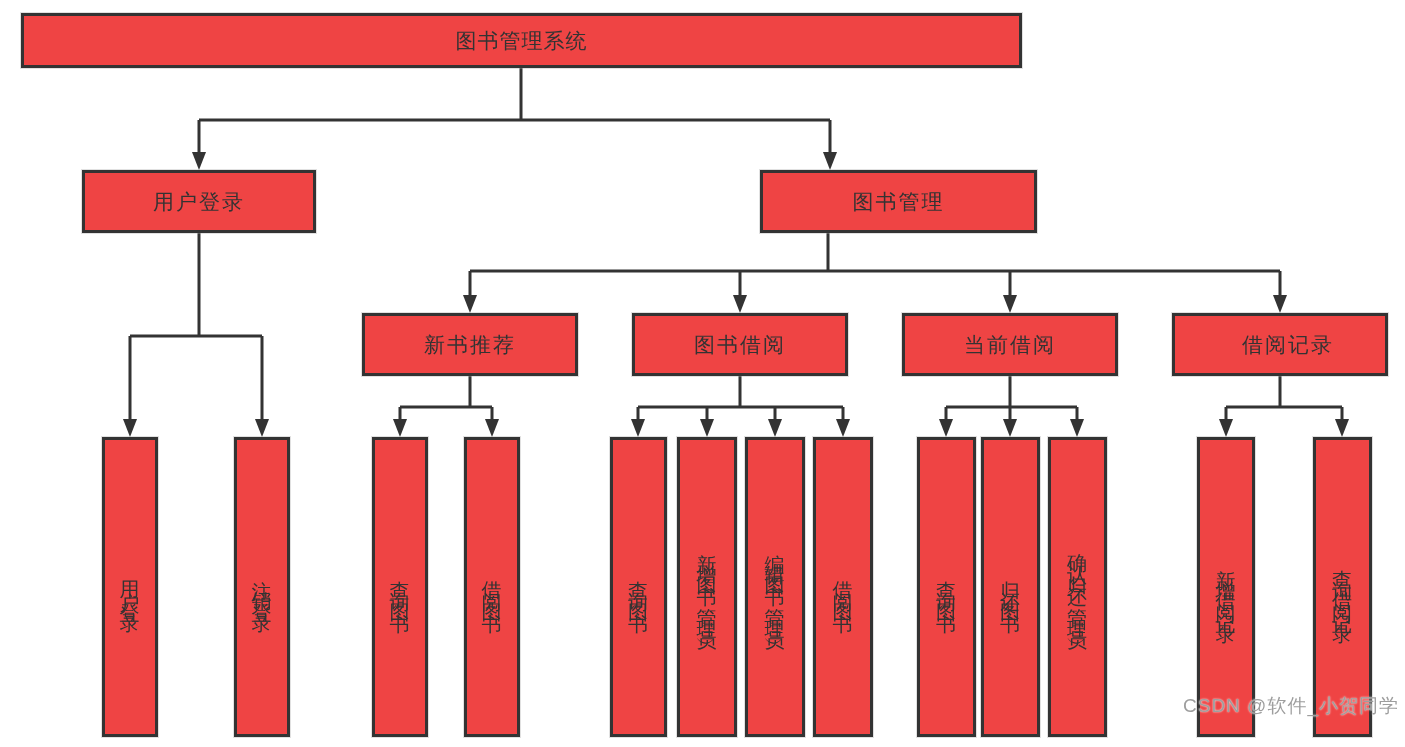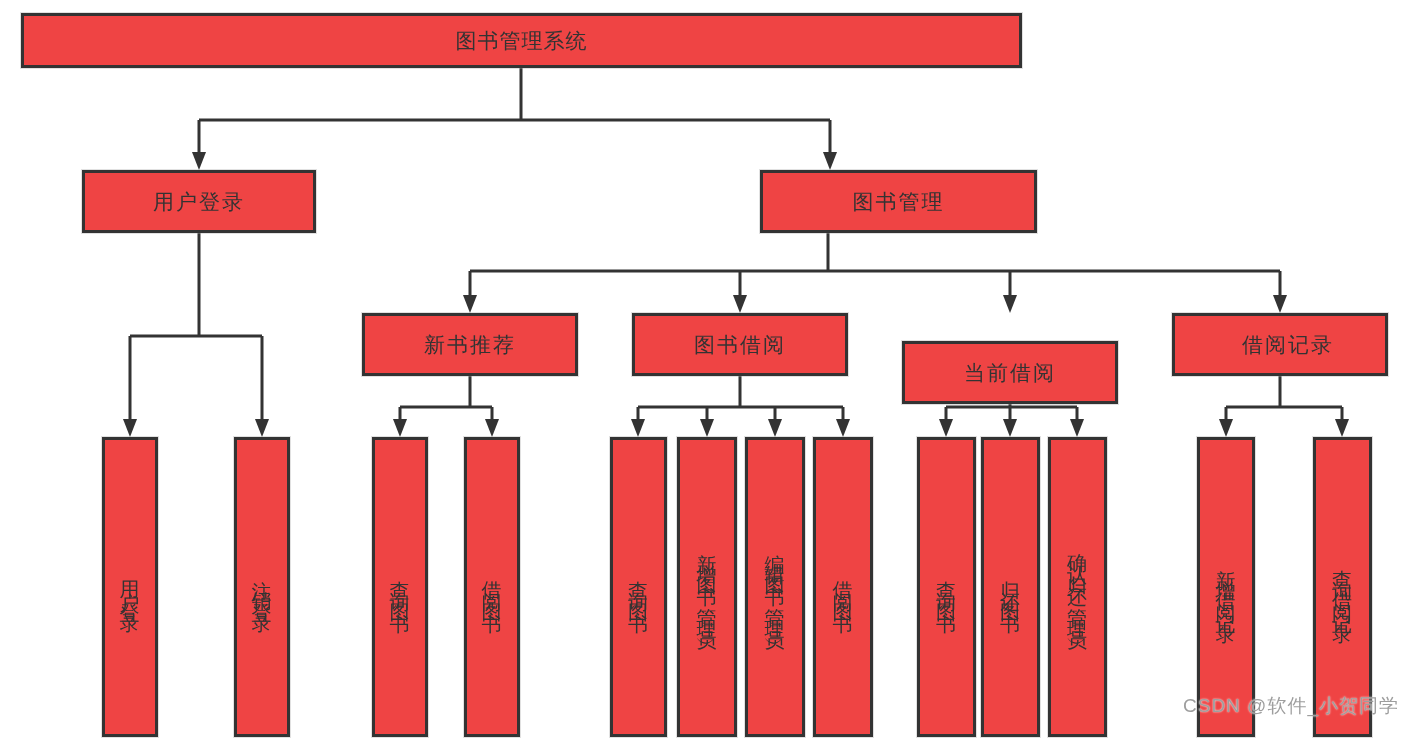--- a/index.html
+++ b/index.html
@@ -123,21 +123,21 @@
   <div class="box branch-box" style="left:712px; width:277px;margin-left:48px;">
     <span>图书管理</span>
   </div>
 
   <div class="box group-box" style="left:362px;">
     <span>新书推荐</span>
   </div>
   <div class="box group-box" style="left:632px;">
     <span>图书借阅</span>
   </div>
-  <div class="box group-box" style="left:902px;margin-top:28px;">
+  <div class="box group-box" style="left:902px;">
     <span>当前借阅</span>
   </div>
   <div class="box group-box" style="left:1172px;padding-left:16px;">
     <span>借阅记录</span>
   </div>
 
   <div class="box leaf-box" style="left:102px; width:56px;">
     <span class="vtext">用户登录</span>
   </div>
   <div class="box leaf-box" style="left:234px; width:56px;">

